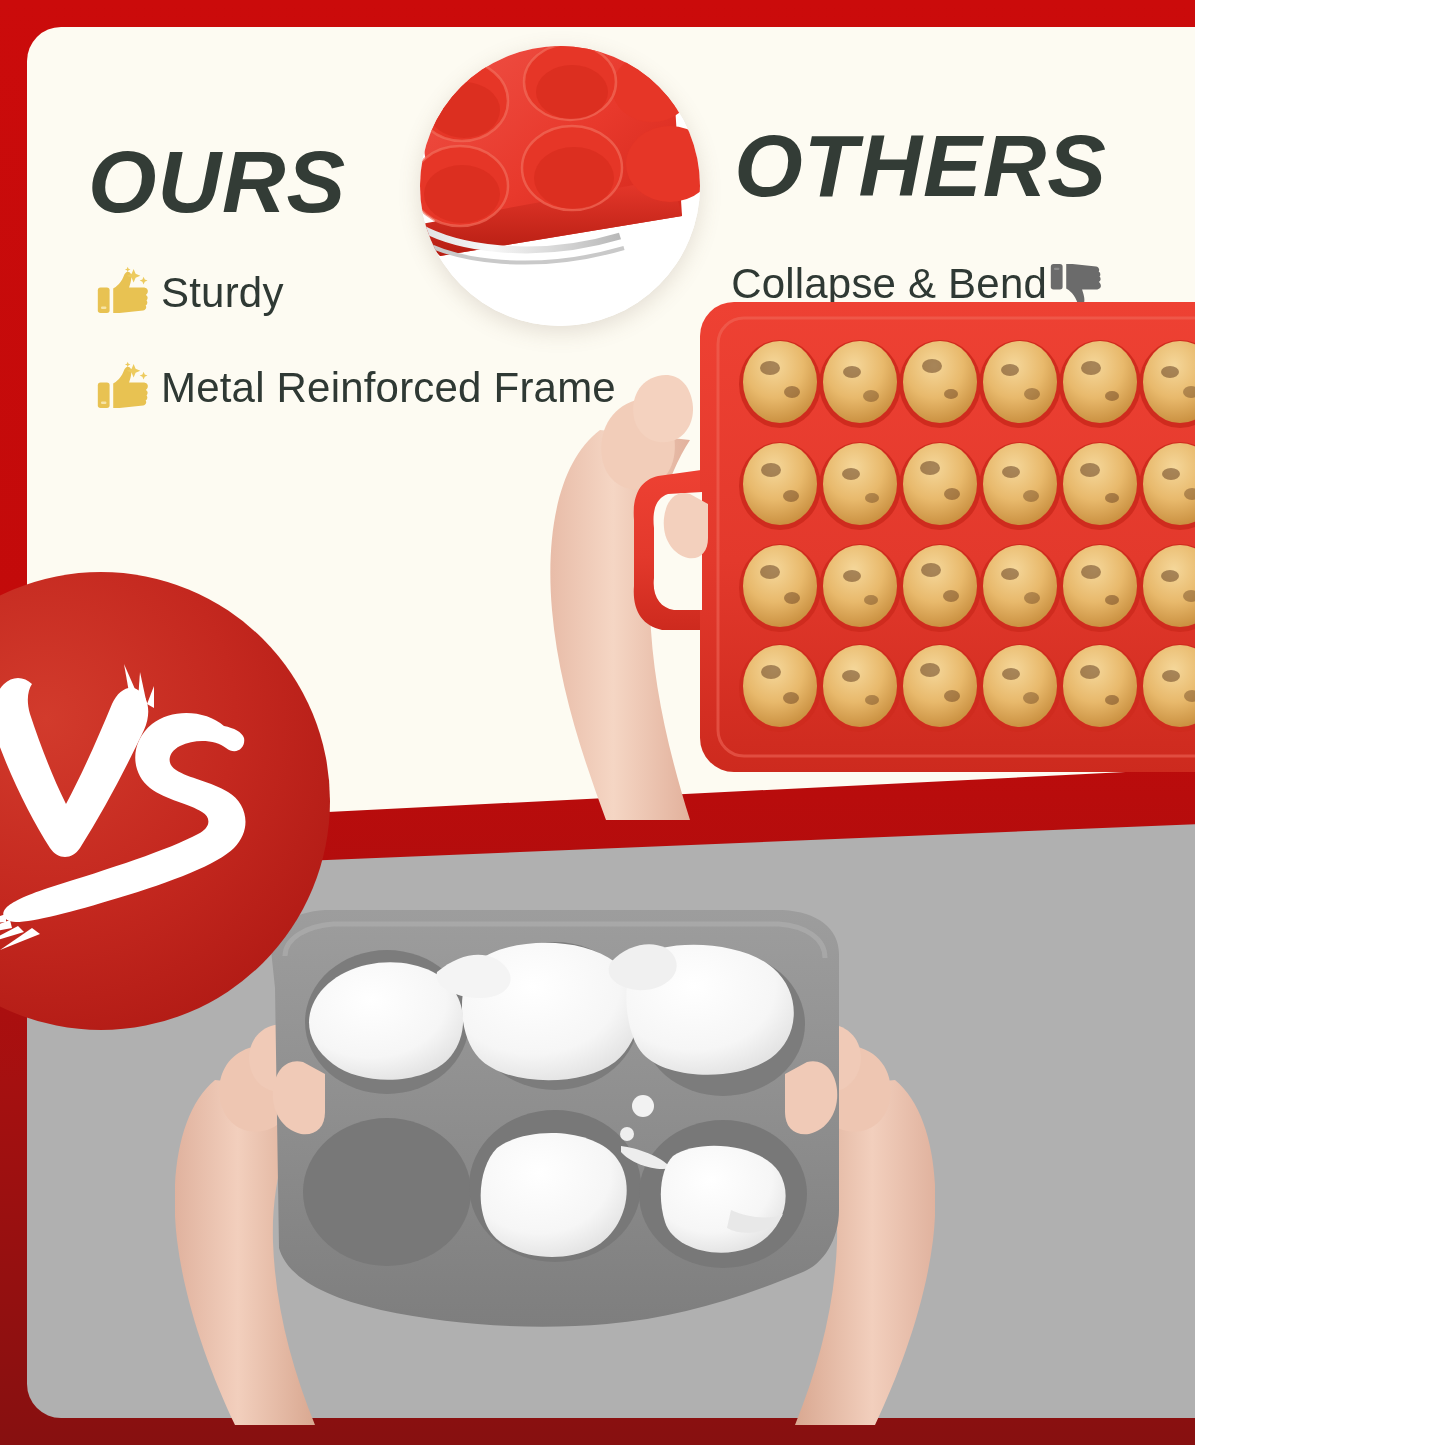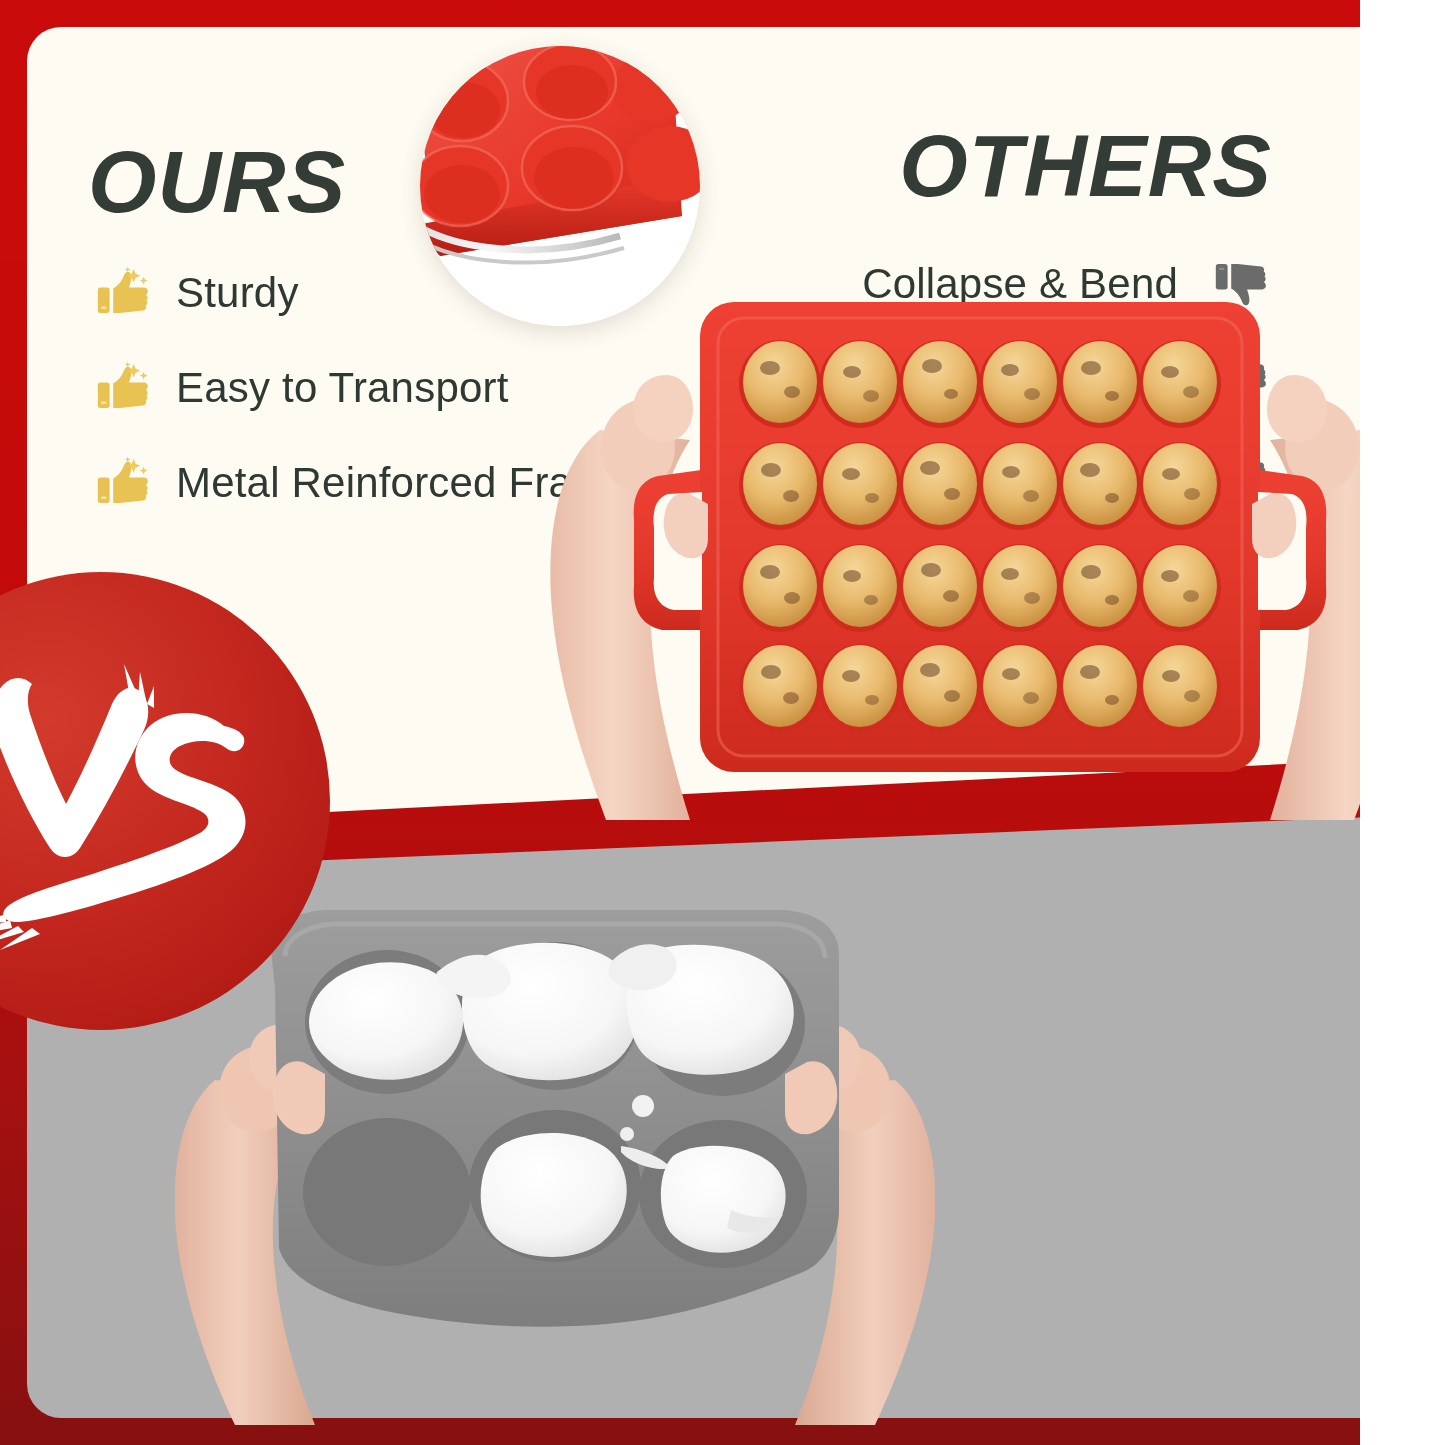--- a/index.html
+++ b/index.html
@@ -7,21 +7,21 @@
   html, body {
     width: 1445px;
     height: 1445px;
     overflow: hidden;
     font-family: "Liberation Sans", sans-serif;
   }
 
   
   #infographic {
     position: relative;
-    width: 1360px;
+    width: 1195px;
     height: 1445px;
     background: linear-gradient(180deg, #cb0b0b 0%, #c20a0a 45%, #a51010 75%, #871010 100%);
     overflow: hidden;
   }
 
   
   .panel-ours {
     position: absolute;
     left: 27px;
     top: 27px;
@@ -66,23 +66,23 @@
     position: absolute;
     display: flex;
     flex-direction: column;
   }
   .list-ours   { left: 96px;  top: 264px; gap: 37px; }
   .list-others { right: 88px; top: 255px; gap: 40px; align-items: flex-end; }
 
   .feature-row {
     display: flex;
     align-items: center;
-    gap: 22px;
-  }
-  .feature-row.reverse { flex-direction: row-reverse; gap: 36px; }
+    gap: 7px;
+  }
+  .feature-row.reverse { flex-direction: row-reverse; gap: 2px; }
 
   .feature-label {
     font-size: 42px;
     color: #2f3934;
     white-space: nowrap;
     letter-spacing: .2px;
   }
   .feature-label.neg { color: #2f3934; }
 
   .icon-thumb { width: 58px; height: 58px; flex: 0 0 auto; display: block; }
@@ -141,35 +141,20 @@
                    C56 26 58 28.5 57 31.5 C56.4 33.3 55 34.2 55 34.2 C57.4 35.3 57.6 38.6 55.8 40.2
                    C57.2 41.6 57 44.6 54.8 45.8 C56.2 47.6 55.2 50.6 52 51.4 L26 54 Z" fill="#E8C252"></path>
           <path d="M41.5 5.5 l2.2 5.2 5.2 2.2 -5.2 2.2 -2.2 5.2 -2.2 -5.2 -5.2 -2.2 5.2 -2.2 Z" fill="#EDCB5E"></path>
           <path d="M52.5 14 l1.3 3 3 1.3 -3 1.3 -1.3 3 -1.3 -3 -3 -1.3 3 -1.3 Z" fill="#EDCB5E"></path>
           <path d="M35 3 l.9 2.2 2.2 .9 -2.2 .9 -.9 2.2 -.9 -2.2 -2.2 -.9 2.2 -.9 Z" fill="#EDCB5E"></path>
         </svg>
       </span>
       <span class="feature-label">Sturdy</span>
     </div>
 
-    <div class="feature-row">
-      <span class="icon-wrap">
-        <svg class="icon-thumb" viewBox="0 0 64 64" aria-hidden="true">
-          <rect x="2" y="26" width="13" height="28" rx="3" fill="#E8C252"></rect>
-          <rect x="5.5" y="47" width="6" height="2.6" rx="1.3" fill="#f6e4a8"></rect>
-          <path d="M19 54 L19 27 C19 27 27 23 30.5 13.5 C32 9 34.5 7.5 37 9 C39.5 10.5 39.6 15 38 21 L36.5 26 L52 26
-                   C56 26 58 28.5 57 31.5 C56.4 33.3 55 34.2 55 34.2 C57.4 35.3 57.6 38.6 55.8 40.2
-                   C57.2 41.6 57 44.6 54.8 45.8 C56.2 47.6 55.2 50.6 52 51.4 L26 54 Z" fill="#E8C252"></path>
-          <path d="M41.5 5.5 l2.2 5.2 5.2 2.2 -5.2 2.2 -2.2 5.2 -2.2 -5.2 -5.2 -2.2 5.2 -2.2 Z" fill="#EDCB5E"></path>
-          <path d="M52.5 14 l1.3 3 3 1.3 -3 1.3 -1.3 3 -1.3 -3 -3 -1.3 3 -1.3 Z" fill="#EDCB5E"></path>
-          <path d="M35 3 l.9 2.2 2.2 .9 -2.2 .9 -.9 2.2 -.9 -2.2 -2.2 -.9 2.2 -.9 Z" fill="#EDCB5E"></path>
-        </svg>
-      </span>
-      <span class="feature-label">Easy to Transport</span>
-    </div>
 
     <div class="feature-row">
       <span class="icon-wrap">
         <svg class="icon-thumb" viewBox="0 0 64 64" aria-hidden="true">
           <rect x="2" y="26" width="13" height="28" rx="3" fill="#E8C252"></rect>
           <rect x="5.5" y="47" width="6" height="2.6" rx="1.3" fill="#f6e4a8"></rect>
           <path d="M19 54 L19 27 C19 27 27 23 30.5 13.5 C32 9 34.5 7.5 37 9 C39.5 10.5 39.6 15 38 21 L36.5 26 L52 26
                    C56 26 58 28.5 57 31.5 C56.4 33.3 55 34.2 55 34.2 C57.4 35.3 57.6 38.6 55.8 40.2
                    C57.2 41.6 57 44.6 54.8 45.8 C56.2 47.6 55.2 50.6 52 51.4 L26 54 Z" fill="#E8C252"></path>
           <path d="M41.5 5.5 l2.2 5.2 5.2 2.2 -5.2 2.2 -2.2 5.2 -2.2 -5.2 -5.2 -2.2 5.2 -2.2 Z" fill="#EDCB5E"></path>

